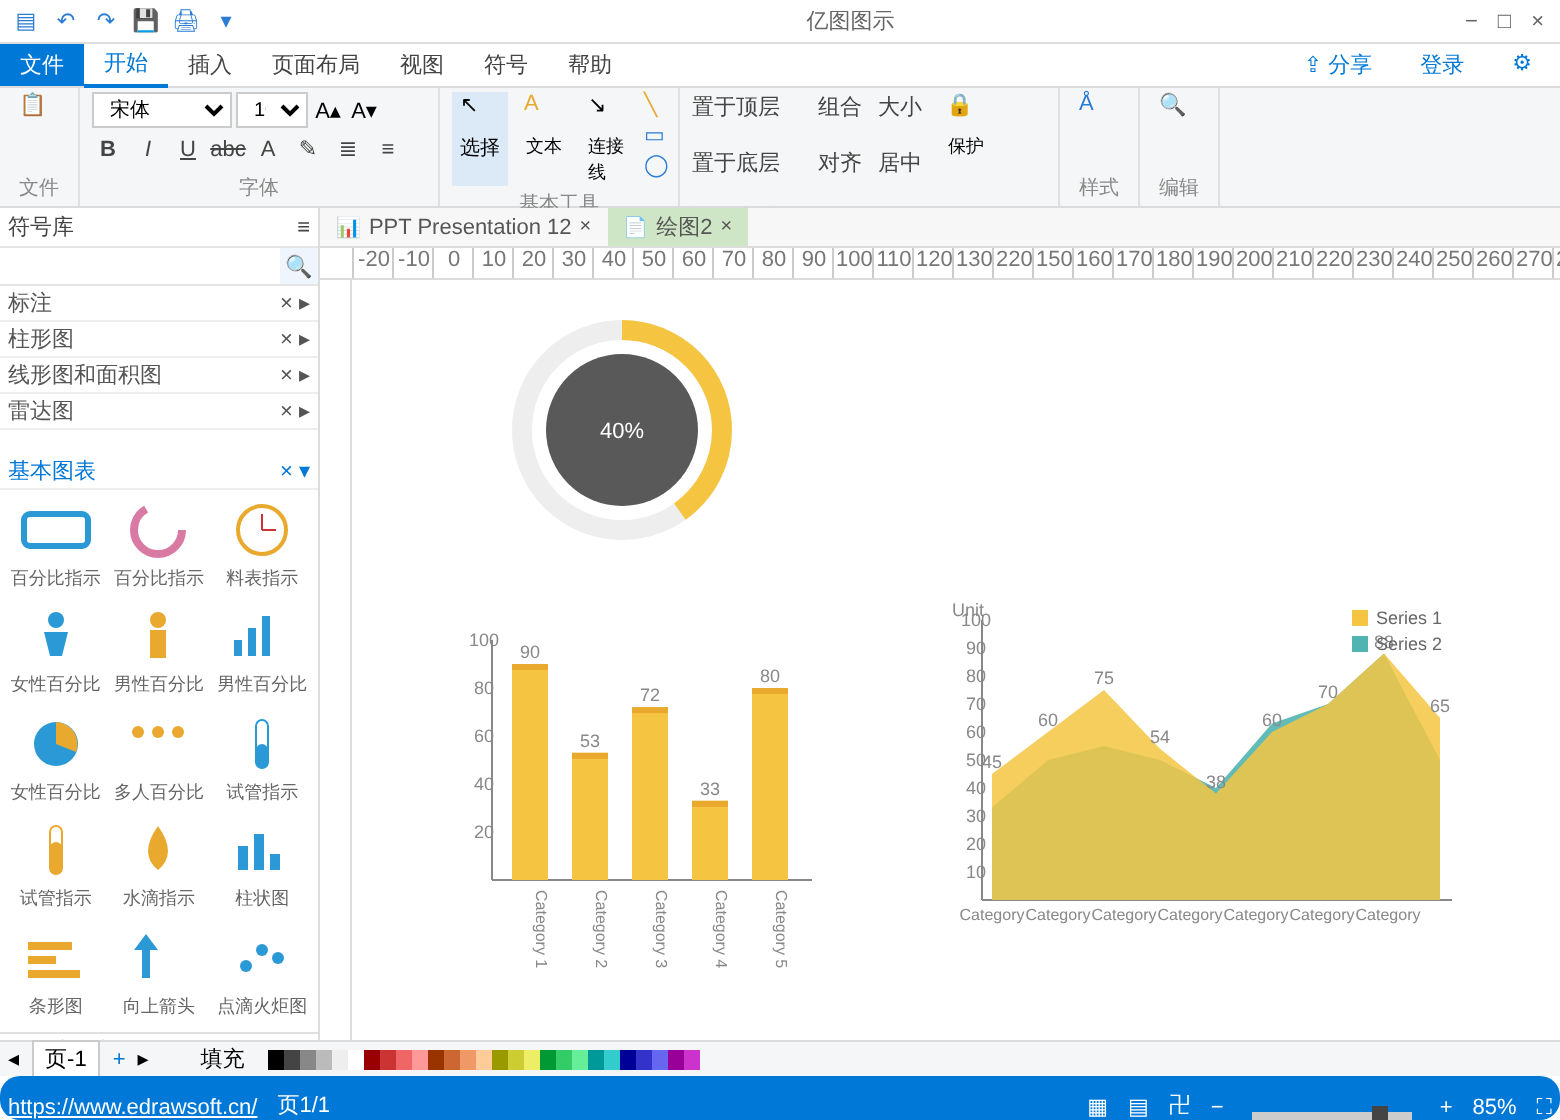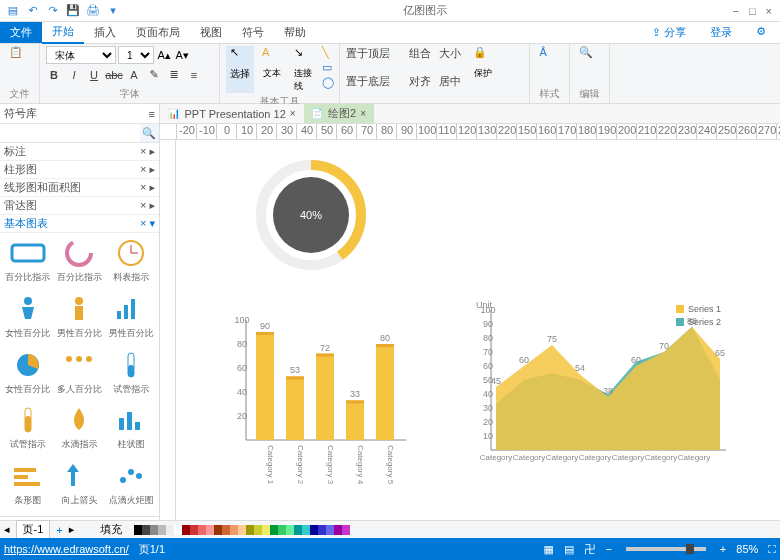--- a/index.html
+++ b/index.html
@@ -24,21 +24,21 @@
 .big-btn{display:flex;flex-direction:column;align-items:center;gap:1px;padding:0 4px;}
 .big-icon{width:20px;height:20px;}
 .small-list{display:flex;flex-direction:column;gap:13px;font-size:10px;color:#444;}
 .main{display:flex;height:430px;}
 .sidebar{width:160px;border-right:1px solid #dcdcdc;display:flex;flex-direction:column;}
 .sb-head{height:20px;display:flex;align-items:center;justify-content:space-between;padding:0 4px;color:#444;border-bottom:1px solid #e5e5e5;}
 .search-bar{display:flex;border-bottom:1px solid #e5e5e5;}
 .search-in{flex:1;border:none;height:18px;padding:0 4px;font-size:10px;}
 .search-btn{width:20px;color:#0078d7;background:#eef5fc;display:flex;align-items:center;justify-content:center;}
 .sb-cat{height:18px;display:flex;align-items:center;justify-content:space-between;padding:0 4px;color:#555;border-bottom:1px solid #eee;cursor:pointer;}
-.sb-cat.active{color:#0078d7;}
+.sb-cat.active{color:#0078d7;margin-top:12px;}
 .shape-grid{flex:1;overflow:hidden;padding:4px;display:grid;grid-template-columns:repeat(3,1fr);gap:4px;}
 .shape-cell{display:flex;flex-direction:column;align-items:center;gap:2px;}
 .shape-box{width:40px;height:32px;display:flex;align-items:center;justify-content:center;}
 .shape-lbl{font-size:9px;color:#666;text-align:center;white-space:nowrap;overflow:hidden;width:46px;}
 .canvas-area{flex:1;display:flex;flex-direction:column;position:relative;}
 .doc-tabs{height:20px;display:flex;align-items:center;border-bottom:1px solid #dcdcdc;background:#f7f7f7;}
 .doc-tab{padding:2px 8px;display:flex;gap:4px;align-items:center;font-size:10px;color:#555;}
 .doc-tab.active{background:#cfe6c6;}
 .ruler-h{height:16px;background:#fff;border-bottom:1px solid #dcdcdc;font-size:8px;color:#777;display:flex;overflow:hidden;padding-left:16px;}
 .ruler-h span{width:20px;flex-shrink:0;border-left:1px solid #ccc;padding-left:1px;text-align:center;}
@@ -49,21 +49,21 @@
 .bar-chart{position:absolute;left:40px;top:170px;width:200px;height:175px;}
 .area-chart{position:absolute;left:290px;top:160px;width:270px;height:185px;}
 .axis{stroke:#888;stroke-width:1;}
 .bar{fill:#f5c542;}
 .bar-line{fill:#e8a92e;}
 .val-lbl{font-size:9px;fill:#888;text-anchor:middle;}
 .cat-lbl{font-size:8px;fill:#888;}
 .area1{fill:#50b4b0;opacity:.9;}
 .area2{fill:#f5c542;opacity:.85;}
 .legend{font-size:9px;fill:#666;}
-.statusbar{height:22px;background:#0078d7;color:#fff;display:flex;align-items:center;font-size:10px;padding:0 4px;gap:10px;position:absolute;bottom:0;left:0;right:0;}
+.statusbar{height:22px;background:#0078d7;color:#fff;display:flex;align-items:flex-end;font-size:10px;padding:0 4px;gap:10px;position:absolute;bottom:0;left:0;right:0;border-radius:10px;}
 .statusbar a{color:#fff;text-decoration:underline;}
 .pagebar{height:18px;background:#f5f6f7;display:flex;align-items:center;border-top:1px solid #dcdcdc;font-size:10px;padding:0 4px;gap:6px;position:absolute;bottom:22px;left:0;right:0;}
 .zoom-track{width:80px;height:4px;background:#ccc;position:relative;margin:0 4px;}
 .zoom-thumb{width:8px;height:10px;background:#444;position:absolute;top:-3px;left:60px;}
 .color-swatches{display:flex;gap:0;margin-left:6px;}
 .sw{width:8px;height:10px;}
 .sb-foot{height:18px;border-top:1px solid #e0e0e0;display:flex;align-items:center;font-size:10px;color:#666;padding:0 4px;gap:10px;}
 </style>
 </head>
 <body>

